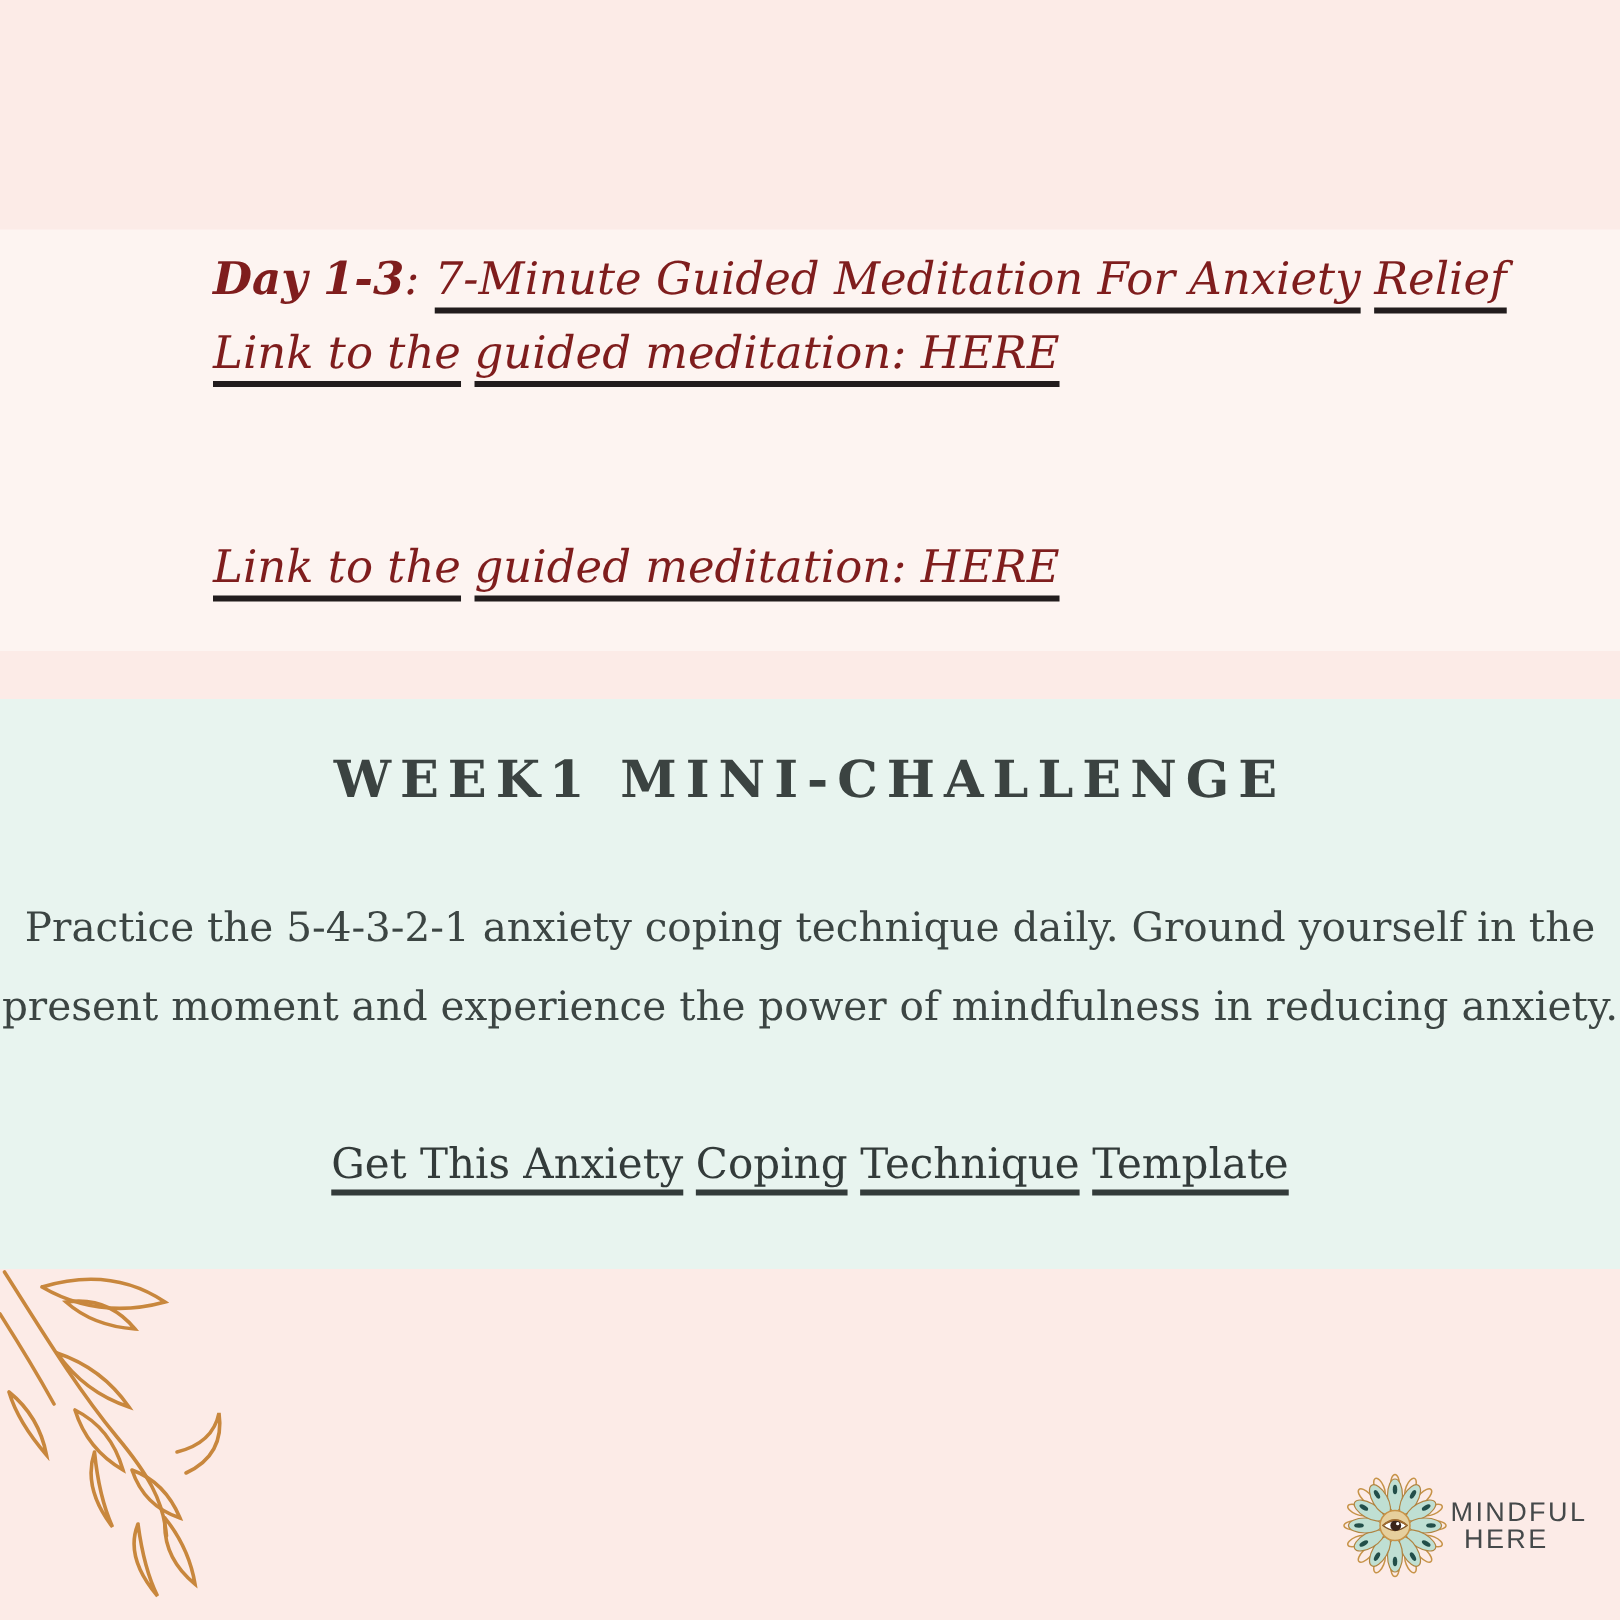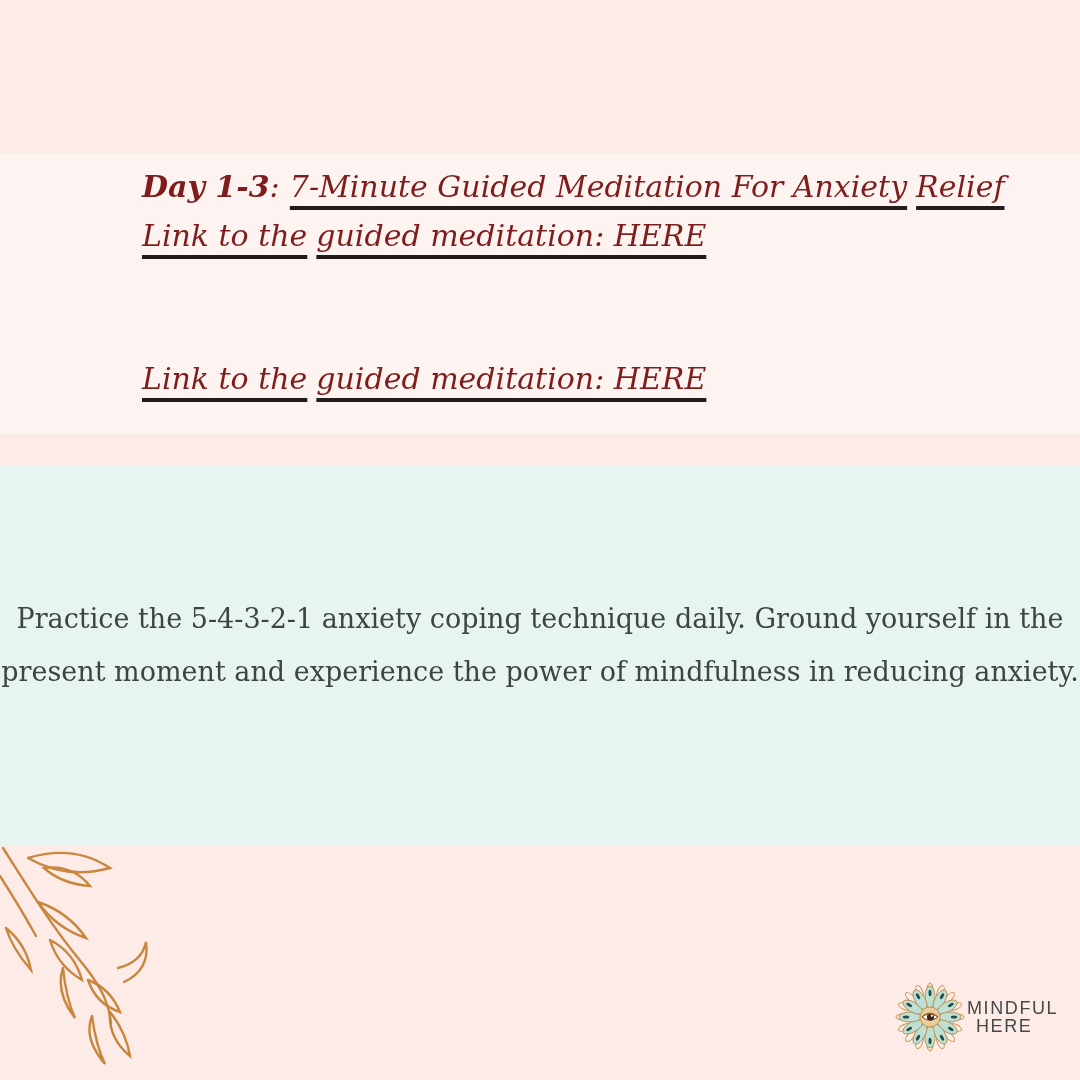--- a/index.html
+++ b/index.html
@@ -91,23 +91,27 @@
     <span class="day-label">Day 1-3</span><span class="colon">:</span><span class="u">7-Minute Guided Meditation For Anxiety</span><span class="u">Relief</span>
   </div>
   <div class="day-line l1b">
     <span class="u">Link to the</span><span class="u">guided meditation: HERE</span>
   </div>
 
   <div class="day-line l2b">
     <span class="u">Link to the</span><span class="u">guided meditation: HERE</span>
   </div>
 
+  <div class="challenge-title">WEEK1 MINI-CHALLENGE</div>
   <div class="challenge-body">
     <div class="line">Practice the 5-4-3-2-1 anxiety coping technique daily. Ground yourself in the</div>
     <div class="line">present moment and experience the power of mindfulness in reducing anxiety.</div>
+  </div>
+  <div class="challenge-link">
+    <span class="u">Get This Anxiety</span><span class="u">Coping</span><span class="u">Technique</span><span class="u">Template</span>
   </div>
 
   <svg class="branch" width="175" height="240" viewBox="0 0 175 240" fill="none" stroke="#c8873d" stroke-width="2.4" stroke-linecap="round">
     <path d="M3,8 C26,44 50,84 78,118 C98,142 109,160 111,184"></path>
     <path d="M0,36 C14,58 26,78 36,96"></path>
     <path d="M28,18 Q74,4 110,28 Q66,40 28,18"></path>
     <path d="M44,28 Q72,24 90,46 Q62,44 44,28 Z"></path>
     <path d="M38,62 Q68,72 86,98 Q56,88 38,62"></path>
     <path d="M6,88 Q26,104 31,130 Q12,108 6,88"></path>
     <path d="M50,100 Q74,112 82,140 Q58,126 50,100"></path>

